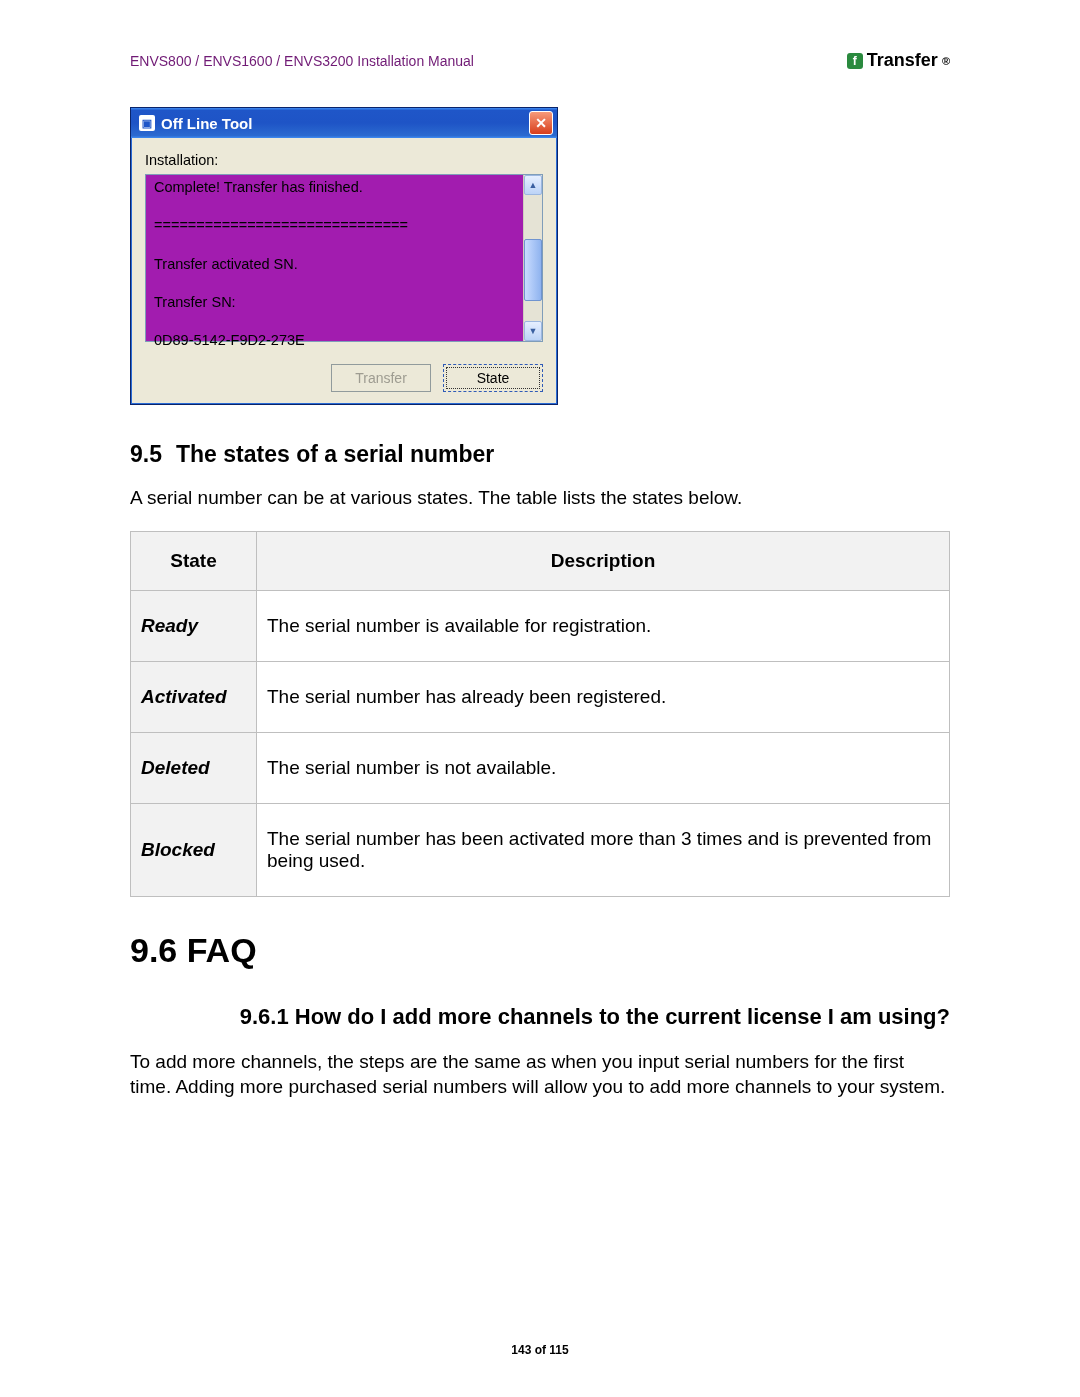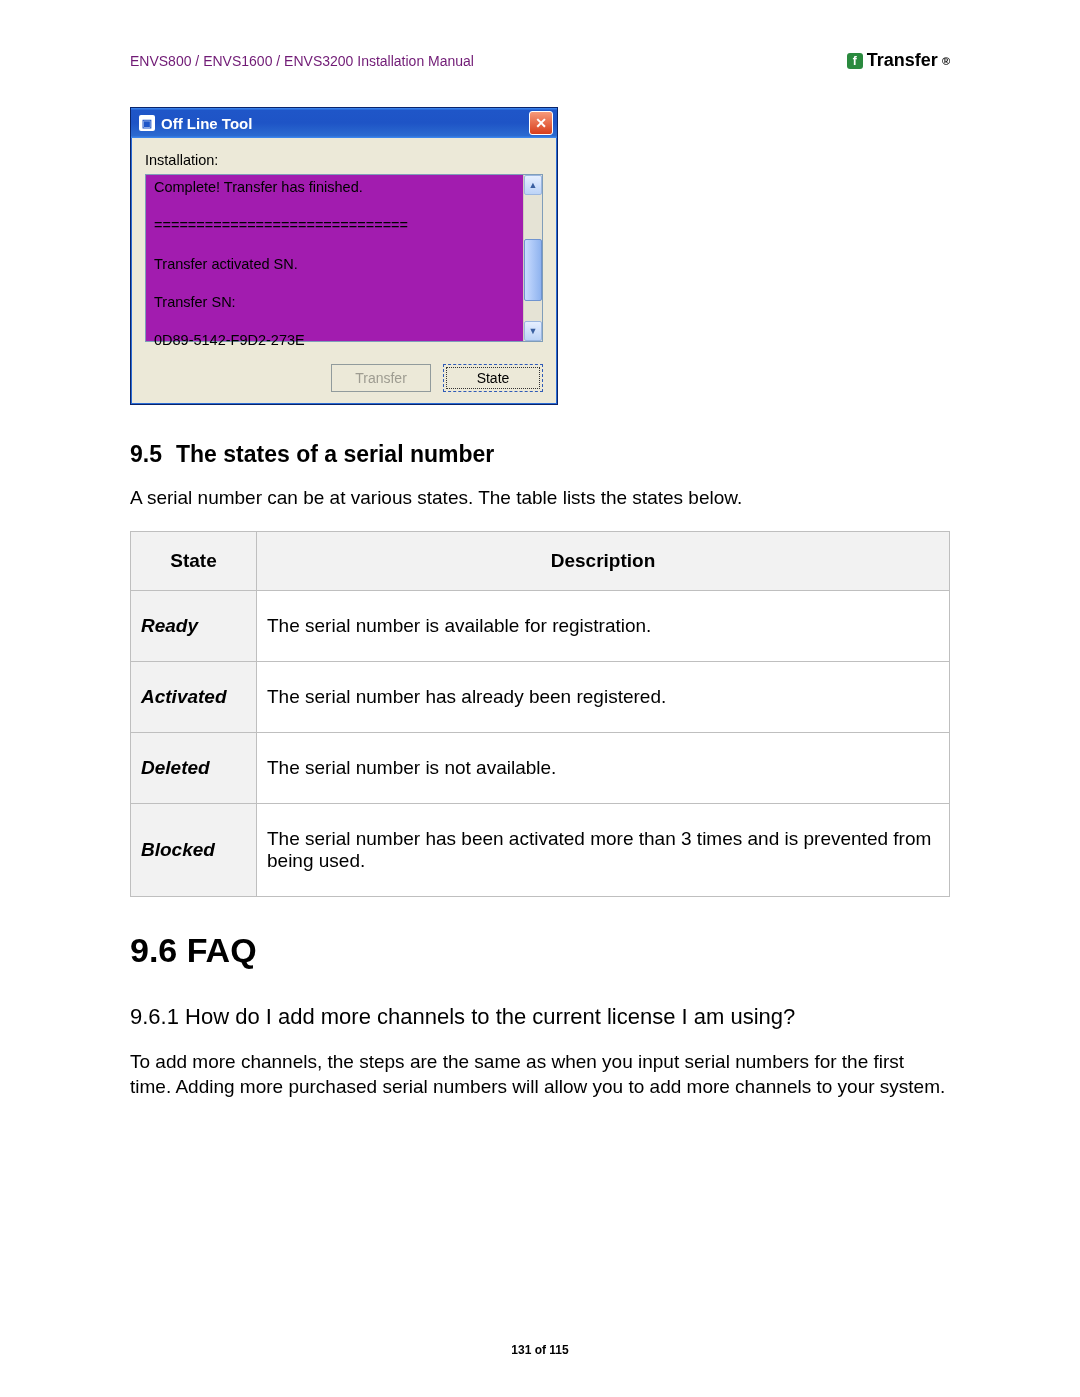--- a/index.html
+++ b/index.html
@@ -171,23 +171,24 @@
     margin: 36px 0 18px 0;
   }
   h2.sec .num { margin-right: 14px; }
   h1.sec-big {
     font-size: 34px;
     font-weight: bold;
     margin: 34px 0 33px 0;
   }
   h3.sub {
     font-size: 22px;
-    font-weight: normal;
+    font-weight: bold;
     margin: 8px 0 20px 0;
     line-height: 1.25;
+    text-align: right;
   }
   p.body {
     font-size: 19px;
     line-height: 1.3;
     margin: 0 0 20px 0;
   }
 
   
   table.states {
     border-collapse: collapse;
@@ -297,14 +298,14 @@
         <td class="state">Blocked</td>
         <td>The serial number has been activated more than 3 times and is prevented from being used.</td>
       </tr>
     </tbody>
   </table>
 
   <h1 class="sec-big">9.6  FAQ</h1>
   <h3 class="sub">9.6.1 How do I add more channels to the current license I am using?</h3>
   <p class="body">To add more channels, the steps are the same as when you input serial numbers for the first time. Adding more purchased serial numbers will allow you to add more channels to your system.</p>
 
-  <div class="pg-footer">131 of 115</div>
+  <div class="pg-footer">143 of 115</div>
 </div>
 
 </body></html>

